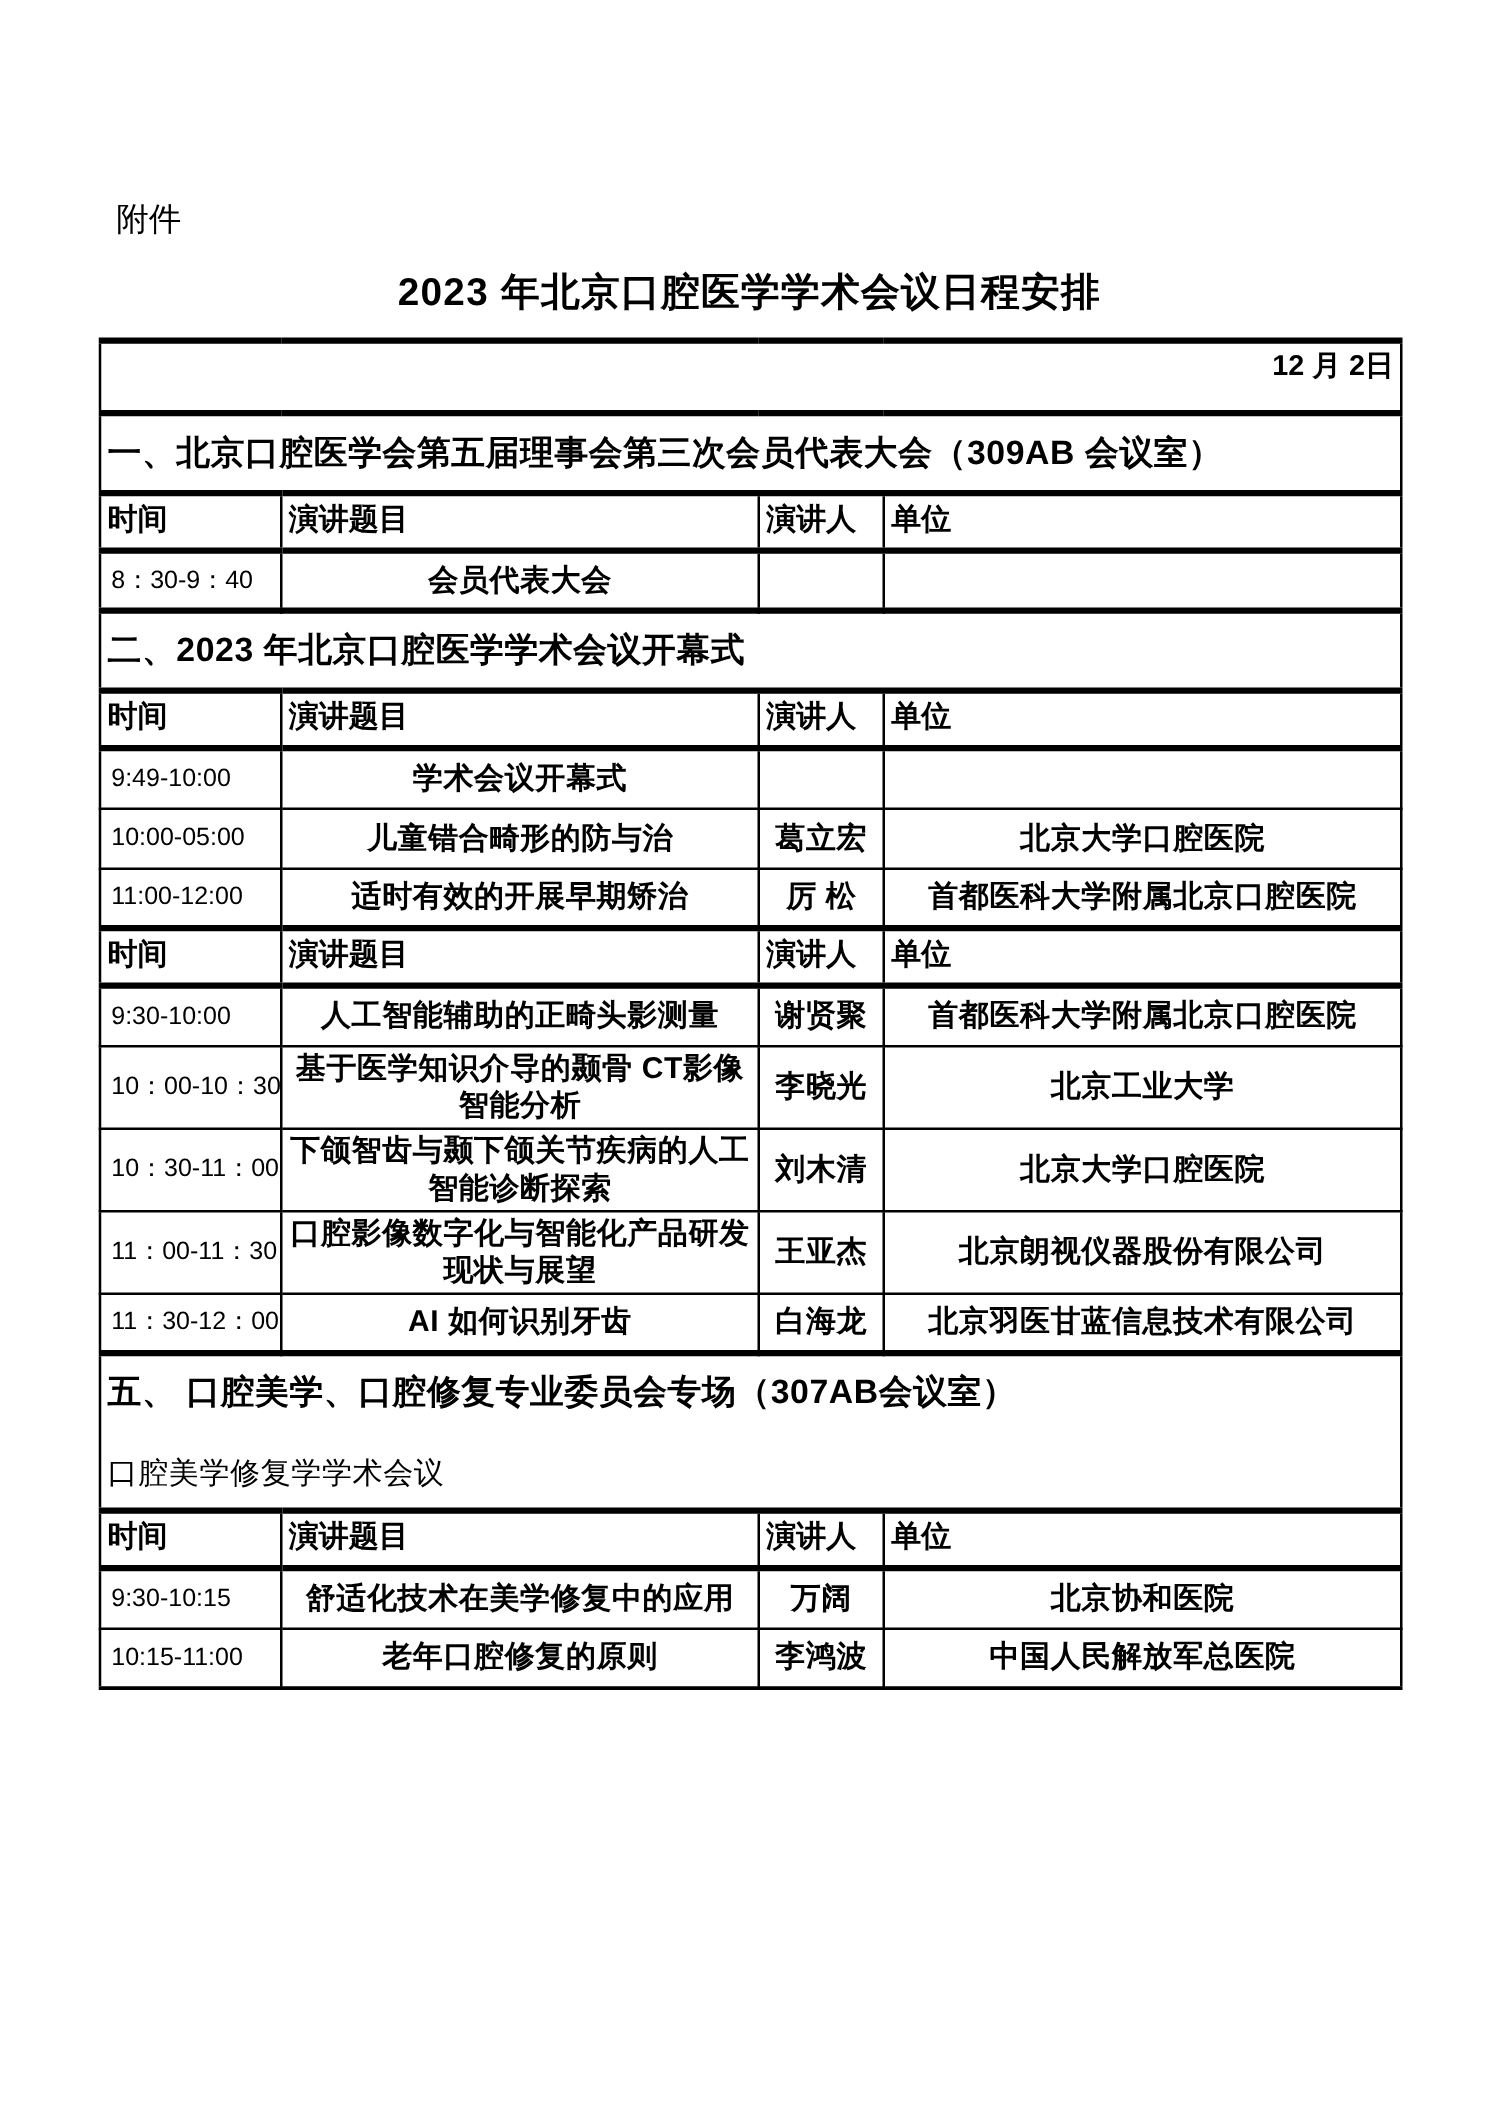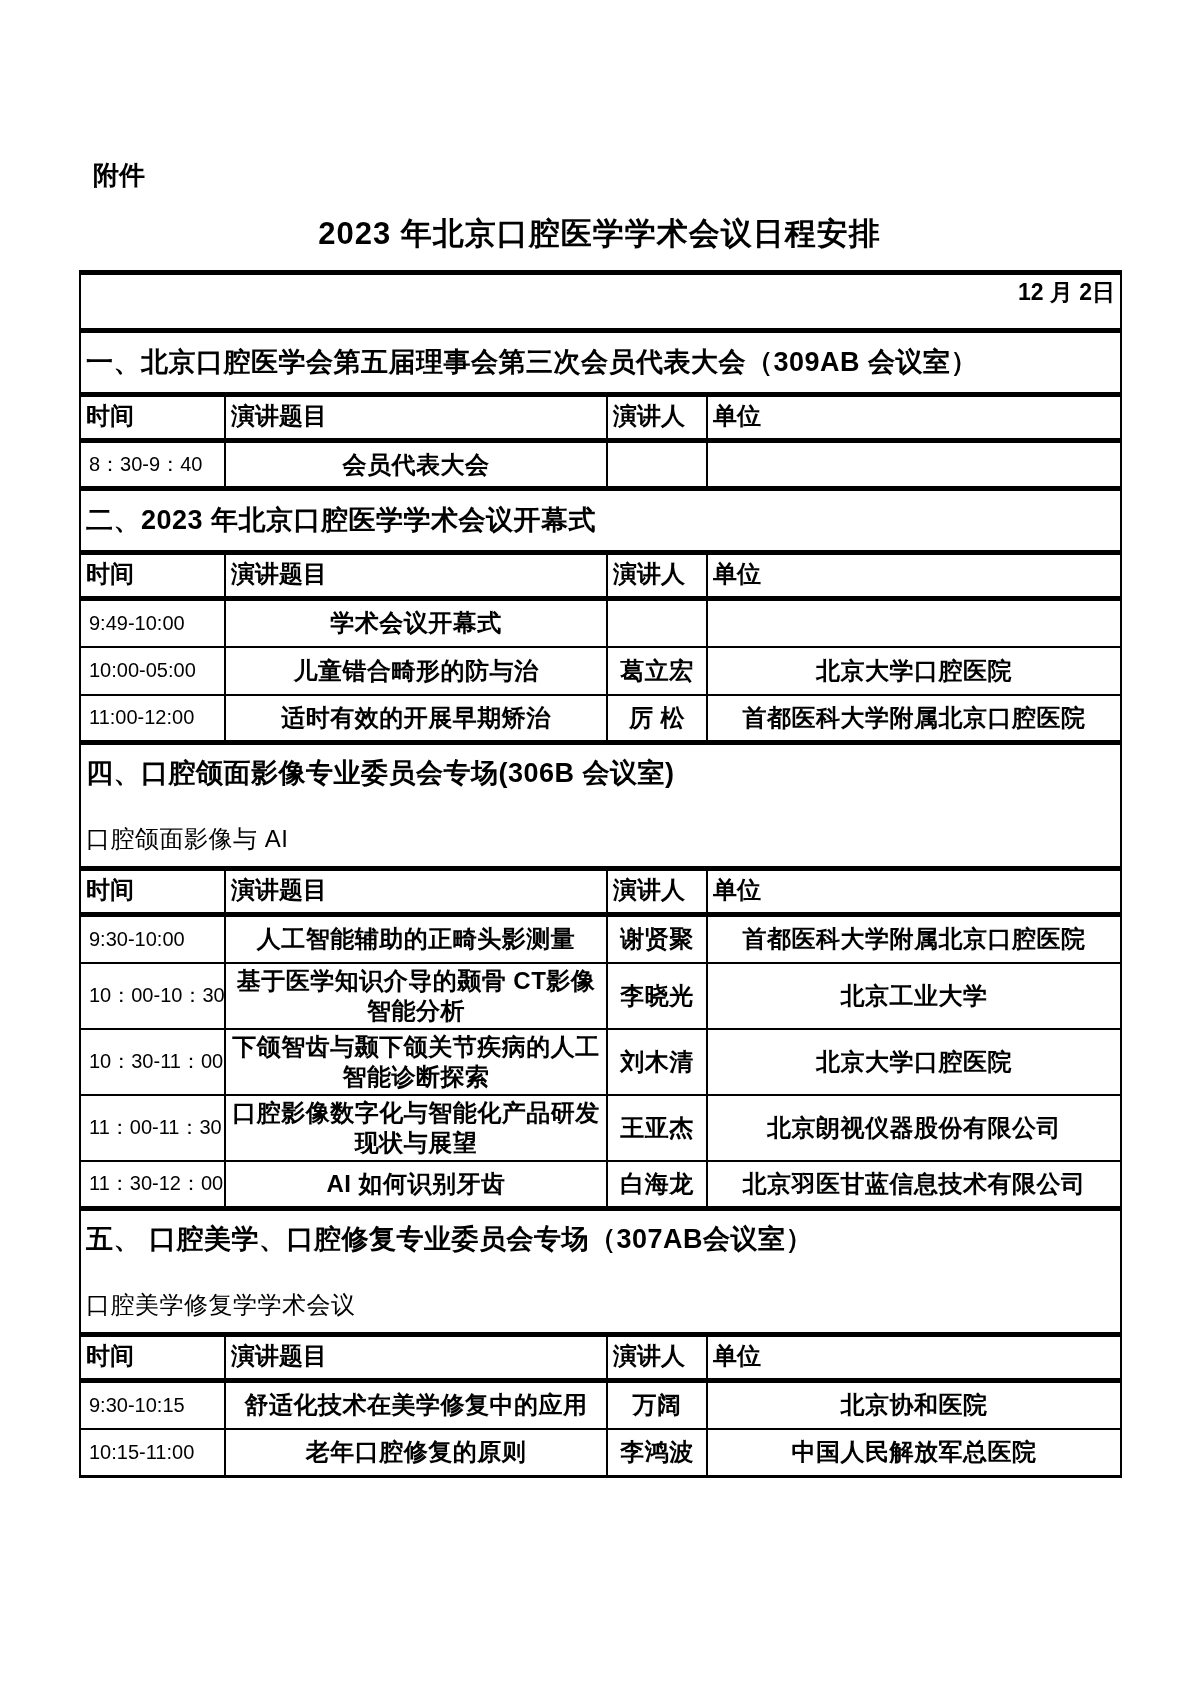--- a/index.html
+++ b/index.html
@@ -5,21 +5,21 @@
 <style>
   * { box-sizing: border-box; }
   html, body { margin: 0; padding: 0; background: #ffffff; }
   body {
     width: 1192px; height: 1684px;
     font-family: "Liberation Sans", "DejaVu Sans", sans-serif;
     color: #000; overflow: hidden;
   }
   .attachment {
     margin: 158px 0 0 93px;
-    font-size: 26px; font-weight: 700;
+    font-size: 26px; font-weight: 400;
   }
   .doc-title {
     width: 1041px; margin: 20px 0 0 79px;
     text-align: center;
     font-size: 31px; font-weight: 700;
     letter-spacing: 1px;
   }
   table.schedule {
     table-layout: fixed;
     border-collapse: collapse;
@@ -114,26 +114,20 @@
       <td class="c-speaker">葛立宏</td>
       <td class="c-unit">北京大学口腔医院</td>
     </tr>
     <tr class="h-r1">
       <td class="c-time">11:00-12:00</td>
       <td class="c-topic">适时有效的开展早期矫治</td>
       <td class="c-speaker">厉 松</td>
       <td class="c-unit">首都医科大学附属北京口腔医院</td>
     </tr>
 
-    <tr class="bt4 h-secsub">
-      <td colspan="4" class="cell-section">
-        <div>四、口腔颌面影像专业委员会专场(306B 会议室)</div>
-        <div class="sec-subheading">口腔颌面影像与 AI</div>
-      </td>
-    </tr>
     <tr class="bt4 h-hdr">
       <td class="hdr-cell">时间</td>
       <td class="hdr-cell">演讲题目</td>
       <td class="hdr-cell">演讲人</td>
       <td class="hdr-cell">单位</td>
     </tr>
     <tr class="bt4 h-r1">
       <td class="c-time">9:30-10:00</td>
       <td class="c-topic">人工智能辅助的正畸头影测量</td>
       <td class="c-speaker">谢贤聚</td>

